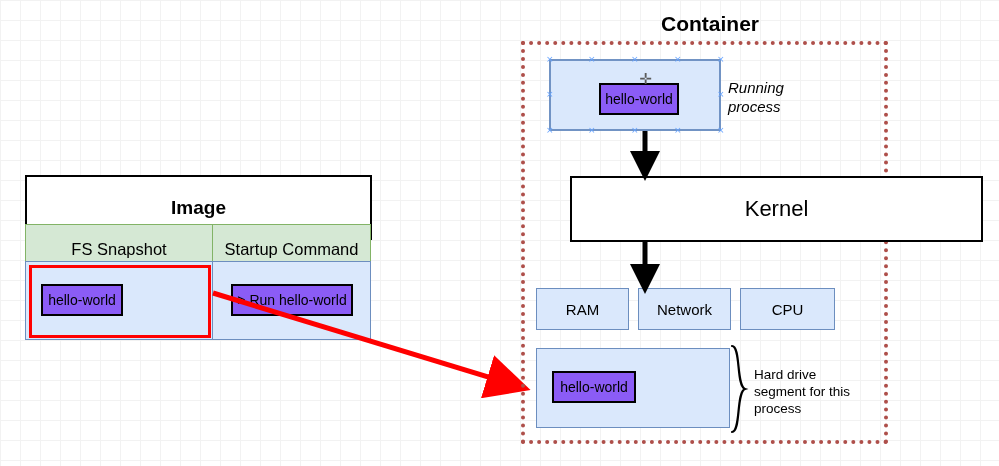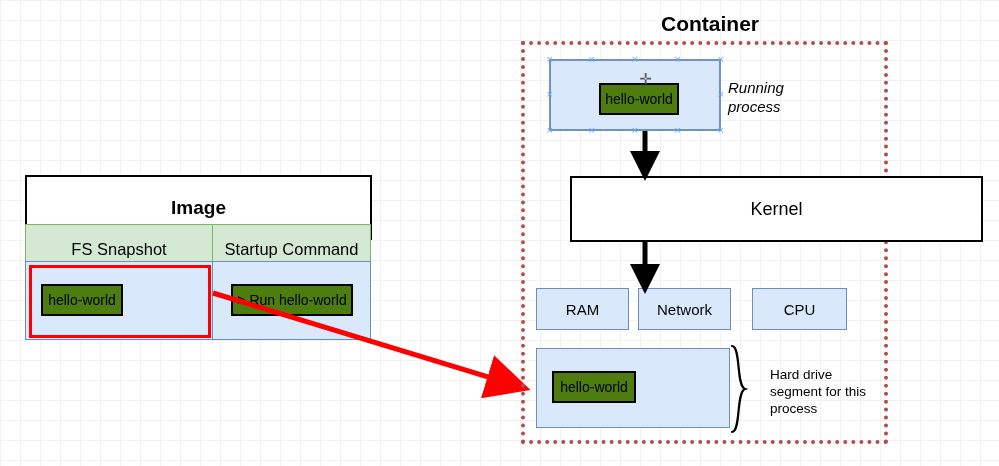--- a/index.html
+++ b/index.html
@@ -59,21 +59,21 @@
   .img-body-cell.left { width: 188px; }
   .img-body-cell.right { width: 159px; margin-left: -1px; }
 
   .red-highlight {
     left: 3px; top: 3px; width: 182px; height: 73px;
     border: 3px solid #ff0000;
     background: transparent;
   }
 
   .node-box {
-    background: #4d7c0f;
+    background: #8b5cf6;
     border: 2px solid #000000;
     display: flex; align-items: center; justify-content: center;
     font-size: 14px;
     white-space: nowrap;
   }
 
   .hw-fs { left: 15px; top: 22px; width: 82px; height: 32px; }
   .cmd-box { left: 18px; top: 22px; width: 122px; height: 32px; font-size: 14px; }
 
   
@@ -119,46 +119,46 @@
     left: 728px; top: 78px; width: 110px;
     font-size: 15px; font-style: italic; line-height: 19px;
   }
 
   
   .kernel-box {
     left: 570px; top: 176px; width: 413px; height: 66px;
     background: #ffffff;
     border: 2px solid #000000;
     display: flex; align-items: center; justify-content: center;
-    font-size: 18px;
+    font-size: 22px;
   }
 
   
   .res-box {
     top: 288px; height: 42px;
     background: #dae8fc;
     border: 1px solid #6c8ebf;
     display: flex; align-items: center; justify-content: center;
     font-size: 15px;
   }
   .res-ram { left: 536px; width: 93px; }
   .res-net { left: 638px; width: 93px; }
-  .res-cpu { left: 740px; width: 95px; margin-left: 12px; }
+  .res-cpu { left: 740px; width: 95px; }
 
   
   .hd-box {
     left: 536px; top: 348px; width: 194px; height: 80px;
     background: #dae8fc;
     border: 1px solid #6c8ebf;
   }
   .hd-hw { left: 15px; top: 22px; width: 84px; height: 32px; }
 
   .brace { left: 730px; top: 344px; width: 22px; height: 90px; }
   .hd-label {
-    left: 770px; top: 366px; width: 100px;
+    left: 754px; top: 366px; width: 100px;
     font-size: 13.5px; line-height: 17px;
   }
 
   .arrows-layer { left: 0; top: 0; width: 999px; height: 466px; pointer-events: none; }
 </style>
 </head>
 <body>
 
 <div id="canvas">
 

